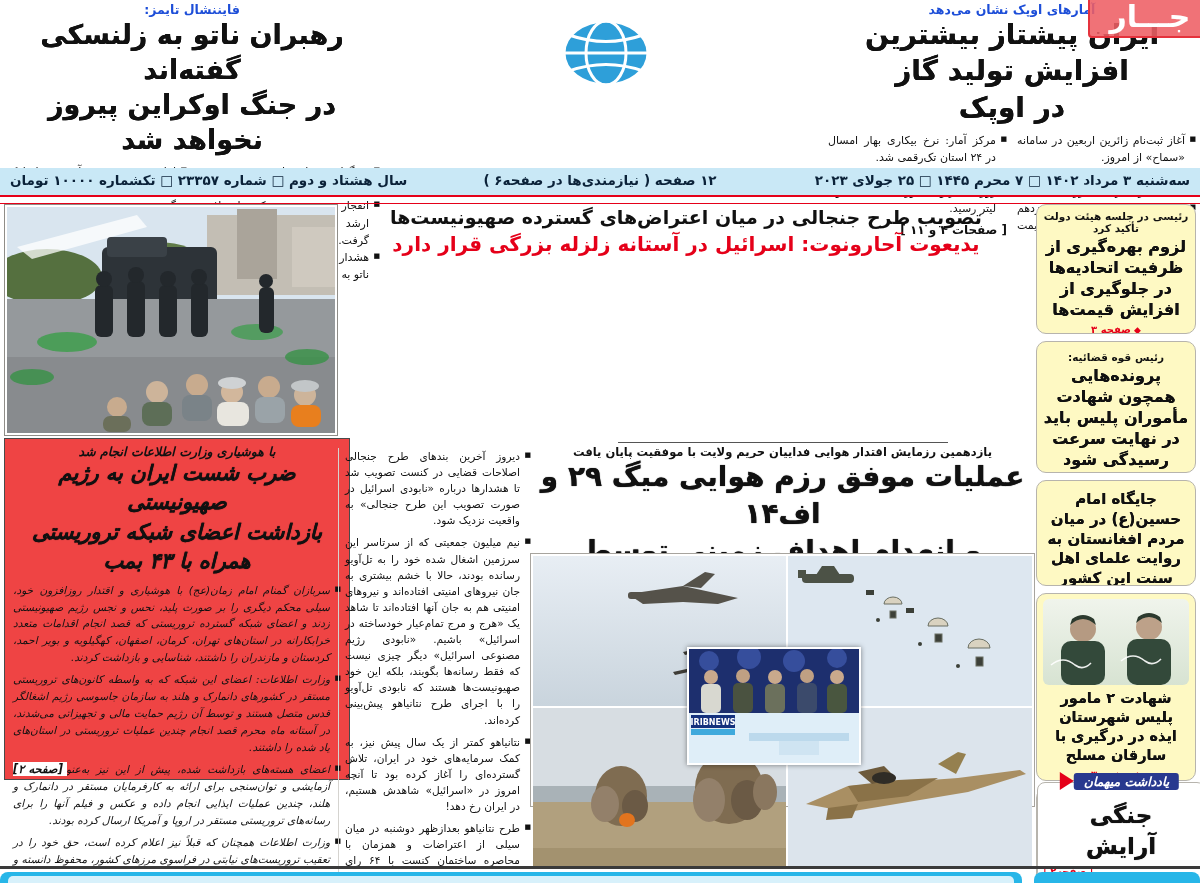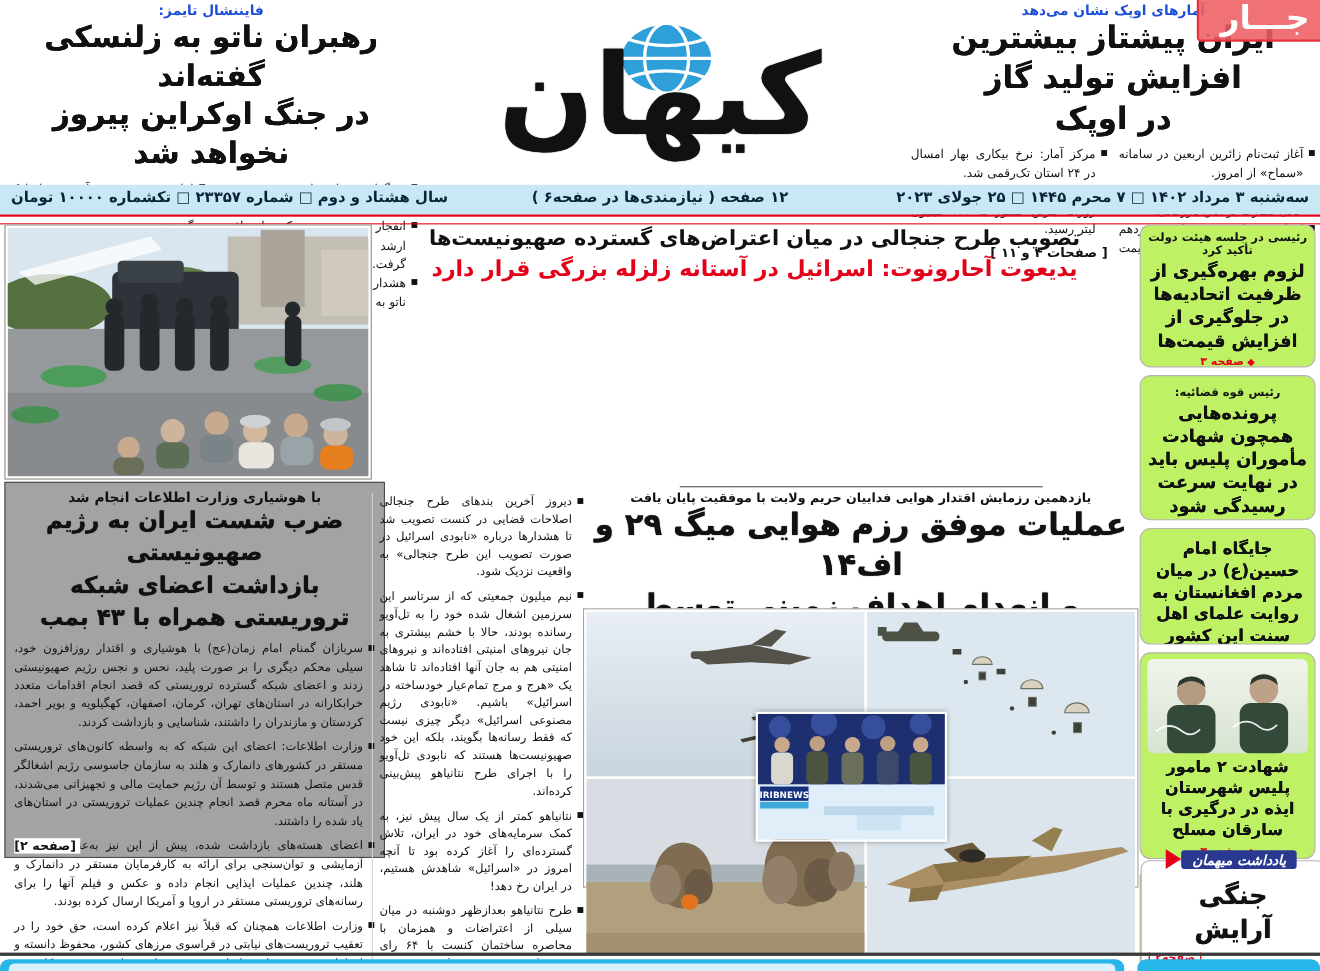--- a/index.html
+++ b/index.html
@@ -18,27 +18,27 @@
   .hstory .headline{font-weight:bold;line-height:1.3;letter-spacing:-.5px;
         text-shadow:0 0 .6px #000;}
   .cols{display:flex;gap:10px;margin-top:6px;}
   .cols>div{flex:1;}
   
   #datestrip{left:0;top:168px;width:1200px;height:27px;background:#c9e8f6;
         font-size:13.5px;font-weight:bold;color:#0b2239;}
   #redline{left:0;top:195px;width:1200px;height:6px;
         border-top:2.5px solid #e50019;border-bottom:1.5px solid #e50019;}
   
-  .sbox{background:#bef264;border:1px solid #b7b4ad;border-radius:10px;
+  .sbox{background:#fef9c3;border:1px solid #b7b4ad;border-radius:10px;
         padding:5px 6px;text-align:center;position:relative;overflow:hidden;}
   .sbox .k{font-size:10.5px;font-weight:bold;margin-bottom:2px;}
   .sbox .t{font-size:16px;font-weight:bold;line-height:1.32;letter-spacing:-.3px;
         text-shadow:0 0 .5px #000;}
   
-  #intel{border:1.5px solid #4a4a4a;background:#a3a3a3;padding:5px 8px;}
+  #intel{border:1.5px solid #4a4a4a;background:#ef4444;padding:5px 8px;font-style:italic;}
   #intel .para{font-size:10.6px;line-height:1.6;margin-top:5px;text-align:justify;}
   
   .ribbon{position:absolute;top:-11px;left:50%;transform:translateX(-50%);
         display:flex;align-items:center;white-space:nowrap;}
   .ribbon .flag{width:0;height:0;border-top:9px solid transparent;border-bottom:9px solid transparent;
         border-left:14px solid #e50019;margin-left:-3px;}
   .ribbon .lbl{padding:1px 10px;border-radius:3px;font-size:12.5px;font-weight:bold;font-style:italic;}
   .lbl-blue{background:#28398f;color:#fff;}
   .photo-frame{background:#fff;border:1px solid #8f8d88;padding:2px;}
   svg{display:block;}
@@ -70,21 +70,20 @@
 
   <div class="abs" style="left:405px;top:0;width:390px;height:166px;text-align:center;">
     <svg class="abs" style="left:158px;top:20px;" width="86" height="66" viewBox="0 0 86 66">
       <ellipse cx="43" cy="33" rx="42" ry="32" fill="#2e9fd9"></ellipse>
       <ellipse cx="43" cy="33" rx="42" ry="32" fill="none" stroke="#fff" stroke-width="3"></ellipse>
       <ellipse cx="43" cy="33" rx="20" ry="32" fill="none" stroke="#fff" stroke-width="3"></ellipse>
       <line x1="1" y1="33" x2="85" y2="33" stroke="#fff" stroke-width="3"></line>
       <path d="M6 15 Q43 28 80 15" fill="none" stroke="#fff" stroke-width="3"></path>
       <path d="M6 51 Q43 38 80 51" fill="none" stroke="#fff" stroke-width="3"></path>
     </svg>
-    <div style="position:absolute;left:0;top:18px;width:100%;font-size:102px;font-weight:bold;line-height:140px;letter-spacing:-5px;text-shadow:0 0 1px #000;">کیهان</div>
   </div>
 
   <div class="abs hstory" style="left:828px;top:2px;width:368px;">
     <div class="ctr kick-red" style="font-size:12.5px;">آمارهای اوپک نشان می‌دهد</div>
     <div class="ctr headline" style="font-size:28px;">
       <div>ایران پیشتاز بیشترین افزایش تولید گاز</div>
       <div>در اوپک</div>
     </div>
     <div class="cols" style="font-size:11px;line-height:1.55;">
       <div>

